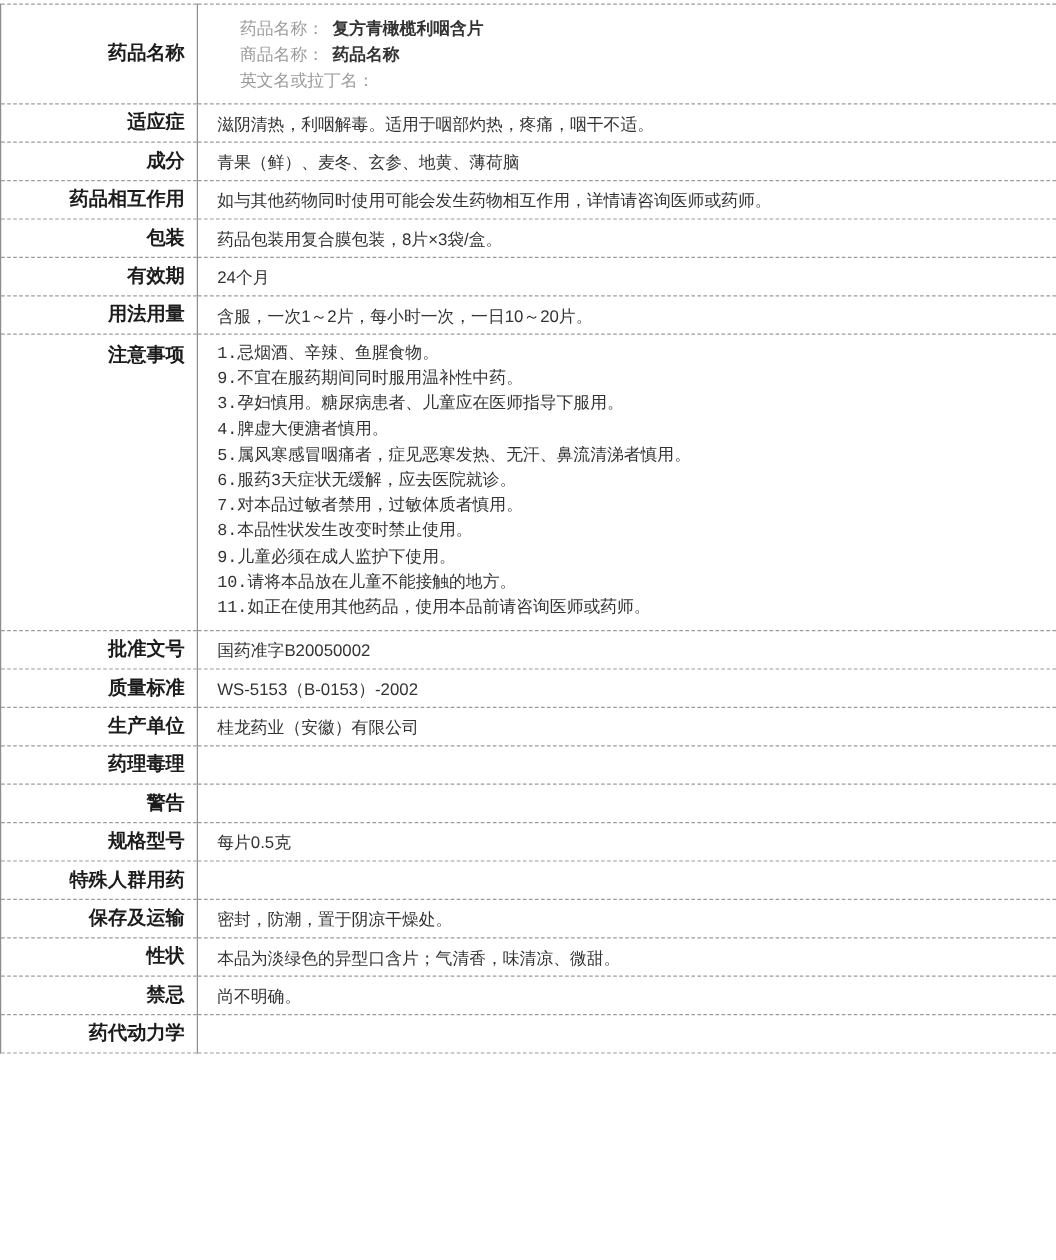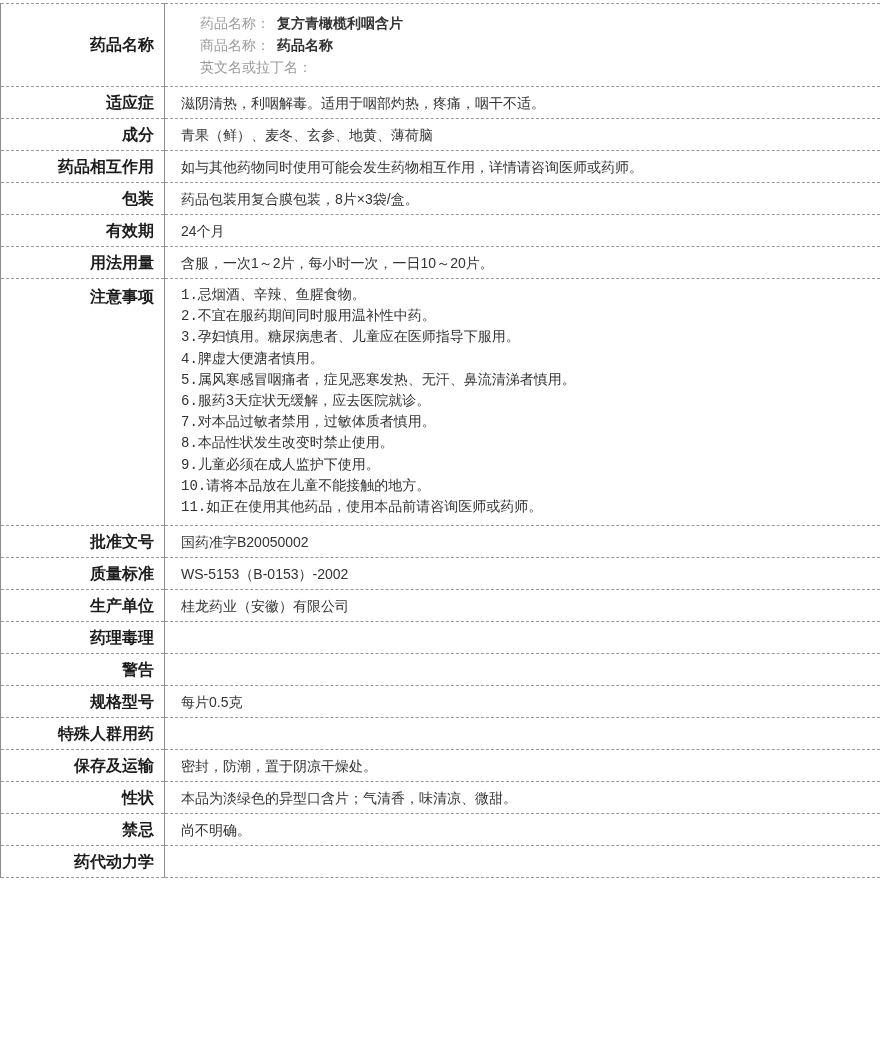--- a/index.html
+++ b/index.html
@@ -110,21 +110,21 @@
           <td class="value-cell">24个月</td>
         </tr>
         <tr>
           <th class="label-cell">用法用量</th>
           <td class="value-cell">含服，一次1～2片，每小时一次，一日10～20片。</td>
         </tr>
         <tr>
           <th class="label-cell top">注意事项</th>
           <td class="value-cell list-cell">
             <div class="note-line">1.忌烟酒、辛辣、鱼腥食物。</div>
-            <div class="note-line">2.不宜在服药期间同时服用温补性中药。</div>
+            <div class="note-line">9.不宜在服药期间同时服用温补性中药。</div>
             <div class="note-line">3.孕妇慎用。糖尿病患者、儿童应在医师指导下服用。</div>
             <div class="note-line">4.脾虚大便溏者慎用。</div>
             <div class="note-line">5.属风寒感冒咽痛者，症见恶寒发热、无汗、鼻流清涕者慎用。</div>
             <div class="note-line">6.服药3天症状无缓解，应去医院就诊。</div>
             <div class="note-line">7.对本品过敏者禁用，过敏体质者慎用。</div>
             <div class="note-line">8.本品性状发生改变时禁止使用。</div>
             <div class="note-line">9.儿童必须在成人监护下使用。</div>
             <div class="note-line">10.请将本品放在儿童不能接触的地方。</div>
             <div class="note-line">11.如正在使用其他药品，使用本品前请咨询医师或药师。</div>
           </td>

